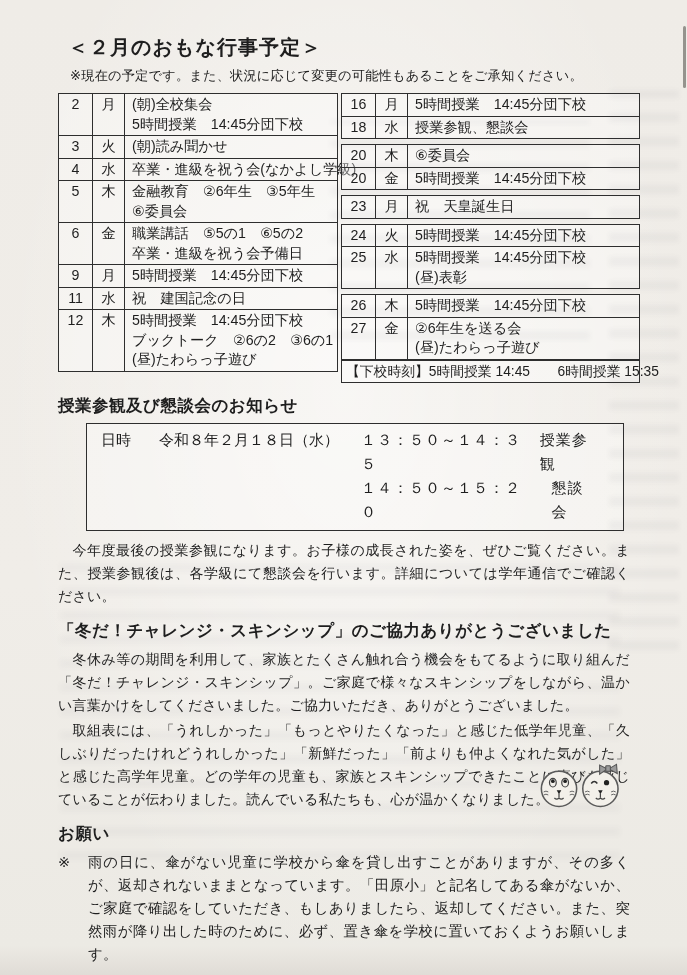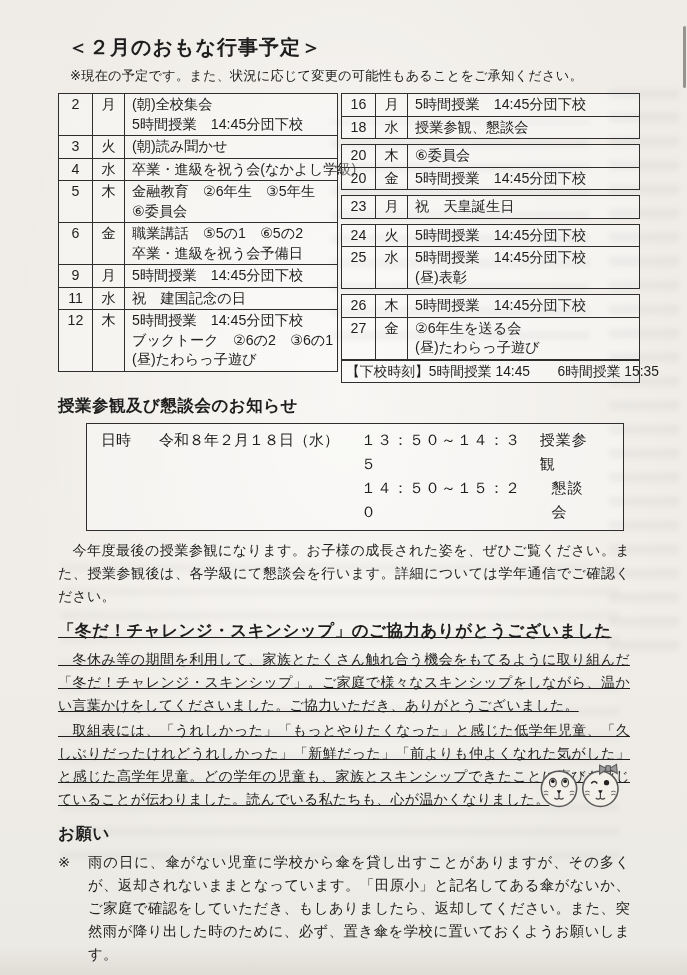--- a/index.html
+++ b/index.html
@@ -48,21 +48,21 @@
   
   .sec-head{font-size:16.5px;font-weight:bold;margin:12px 0 6px 0;letter-spacing:.5px;}
   .dt-box{border:1px solid #2e2e2e;margin:2px 6px 8px 28px;padding:4px 24px 6px 14px;
     display:flex;font-size:15px;background:rgba(255,255,255,.3);}
   .dt-left{display:flex;gap:28px;padding-top:3px;flex:0 0 auto;}
   .dt-right{margin-left:22px;flex:1;}
   .dt-slot{display:flex;gap:16px;line-height:24px;letter-spacing:1px;}
   .body-p{font-size:14px;line-height:23px;text-align:justify;margin:0 0 4px 0;letter-spacing:.2px;}
 
   
-  .skin{position:relative;text-decoration:underline;}
+  .skin{position:relative;}
   .skin .body-p{margin-bottom:2px;}
   .mascots{position:absolute;right:2px;bottom:-2px;}
 
   
   .req-item{display:flex;font-size:14.4px;line-height:23px;margin:0 0 8px 0;}
   .req-marker{flex:0 0 30px;}
   .req-text{flex:1;text-align:justify;letter-spacing:.2px;}
 </style>
 </head>
 <body>

